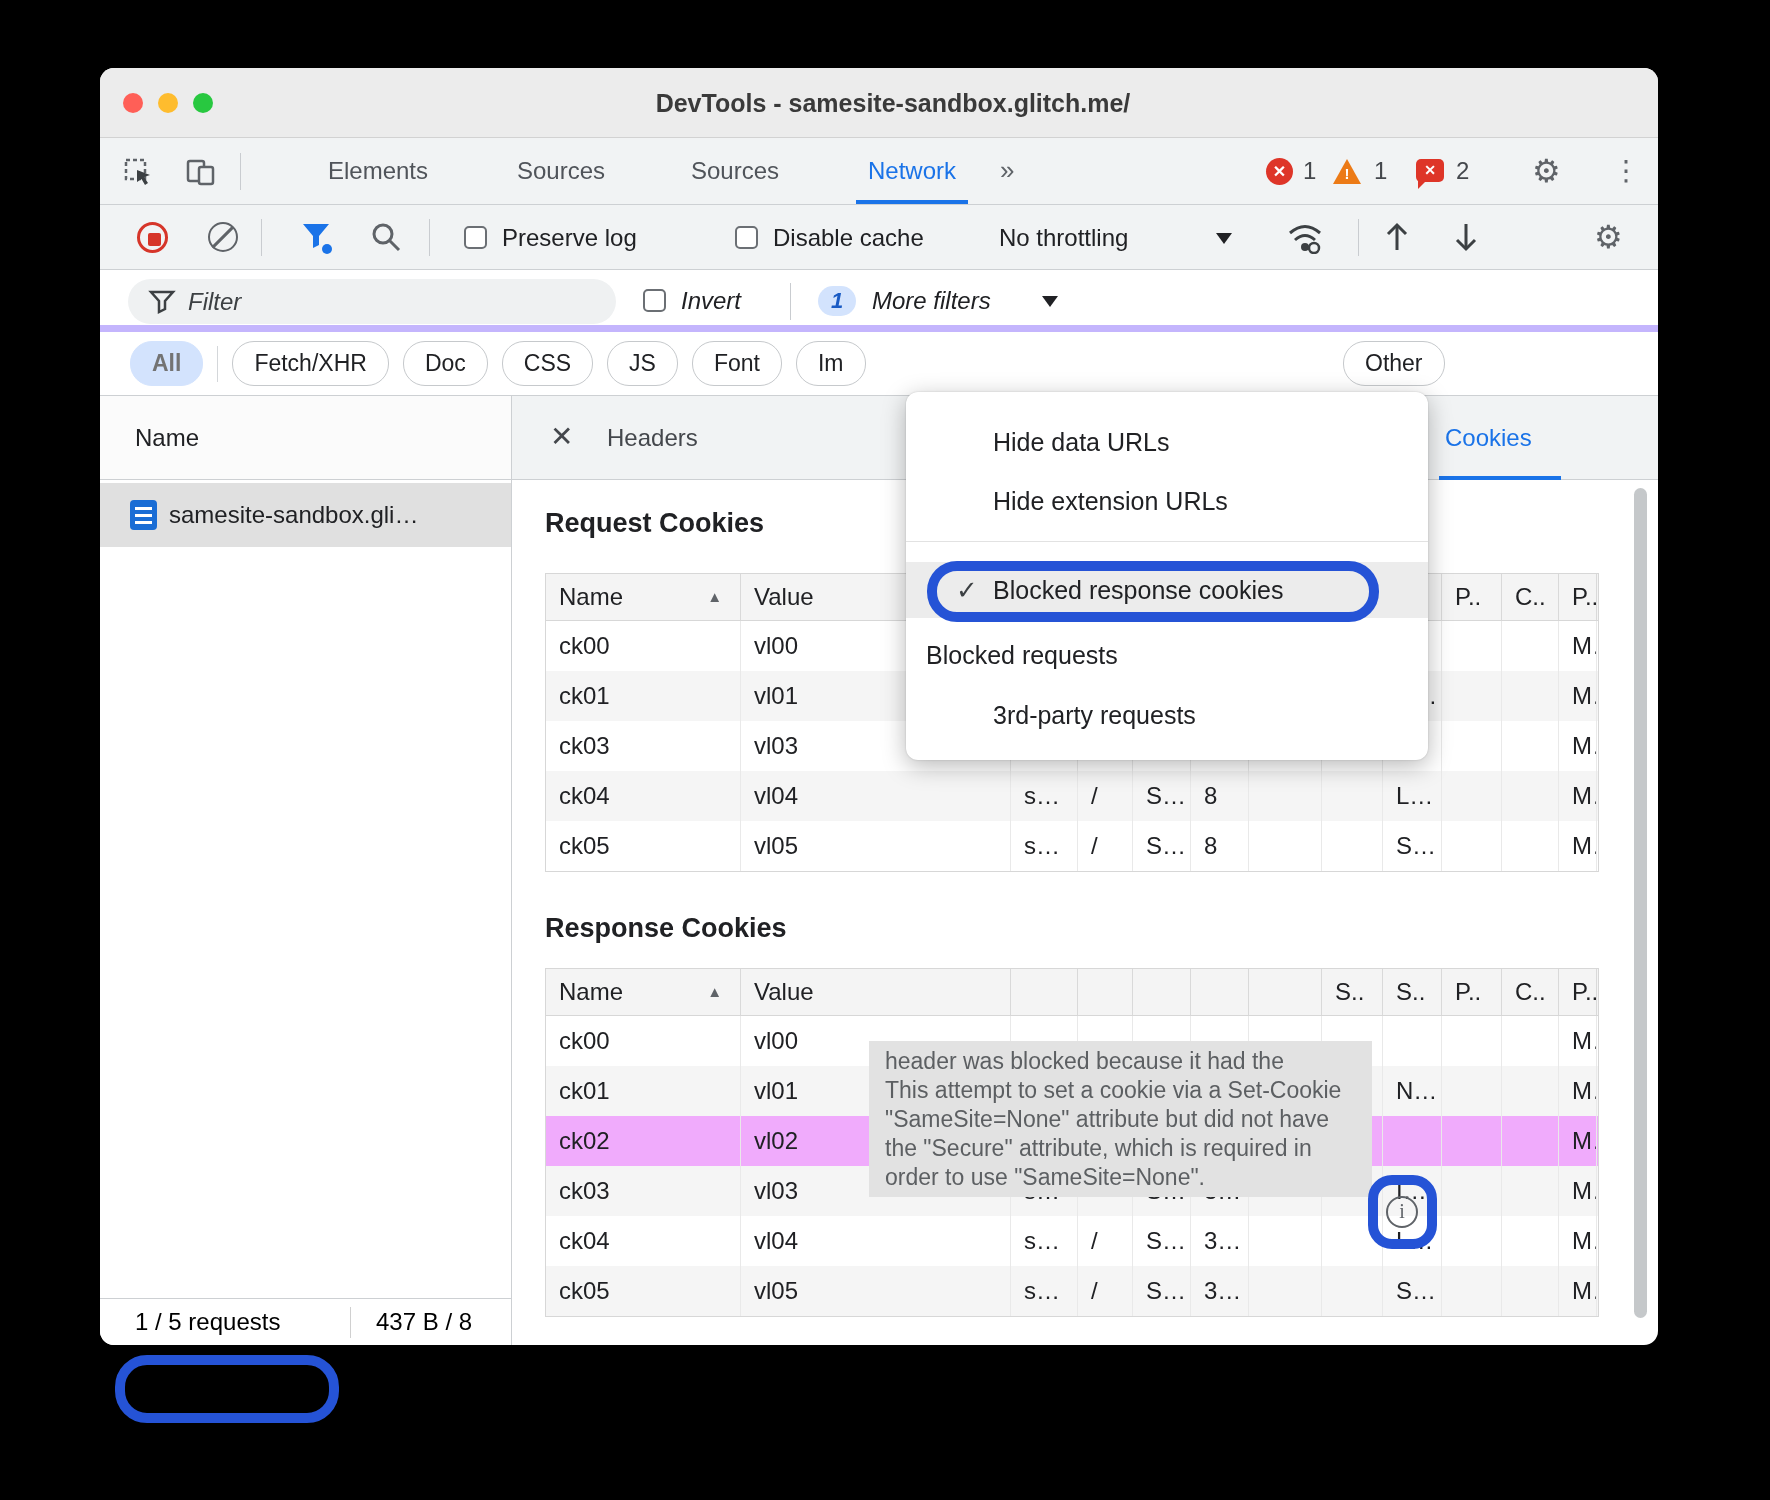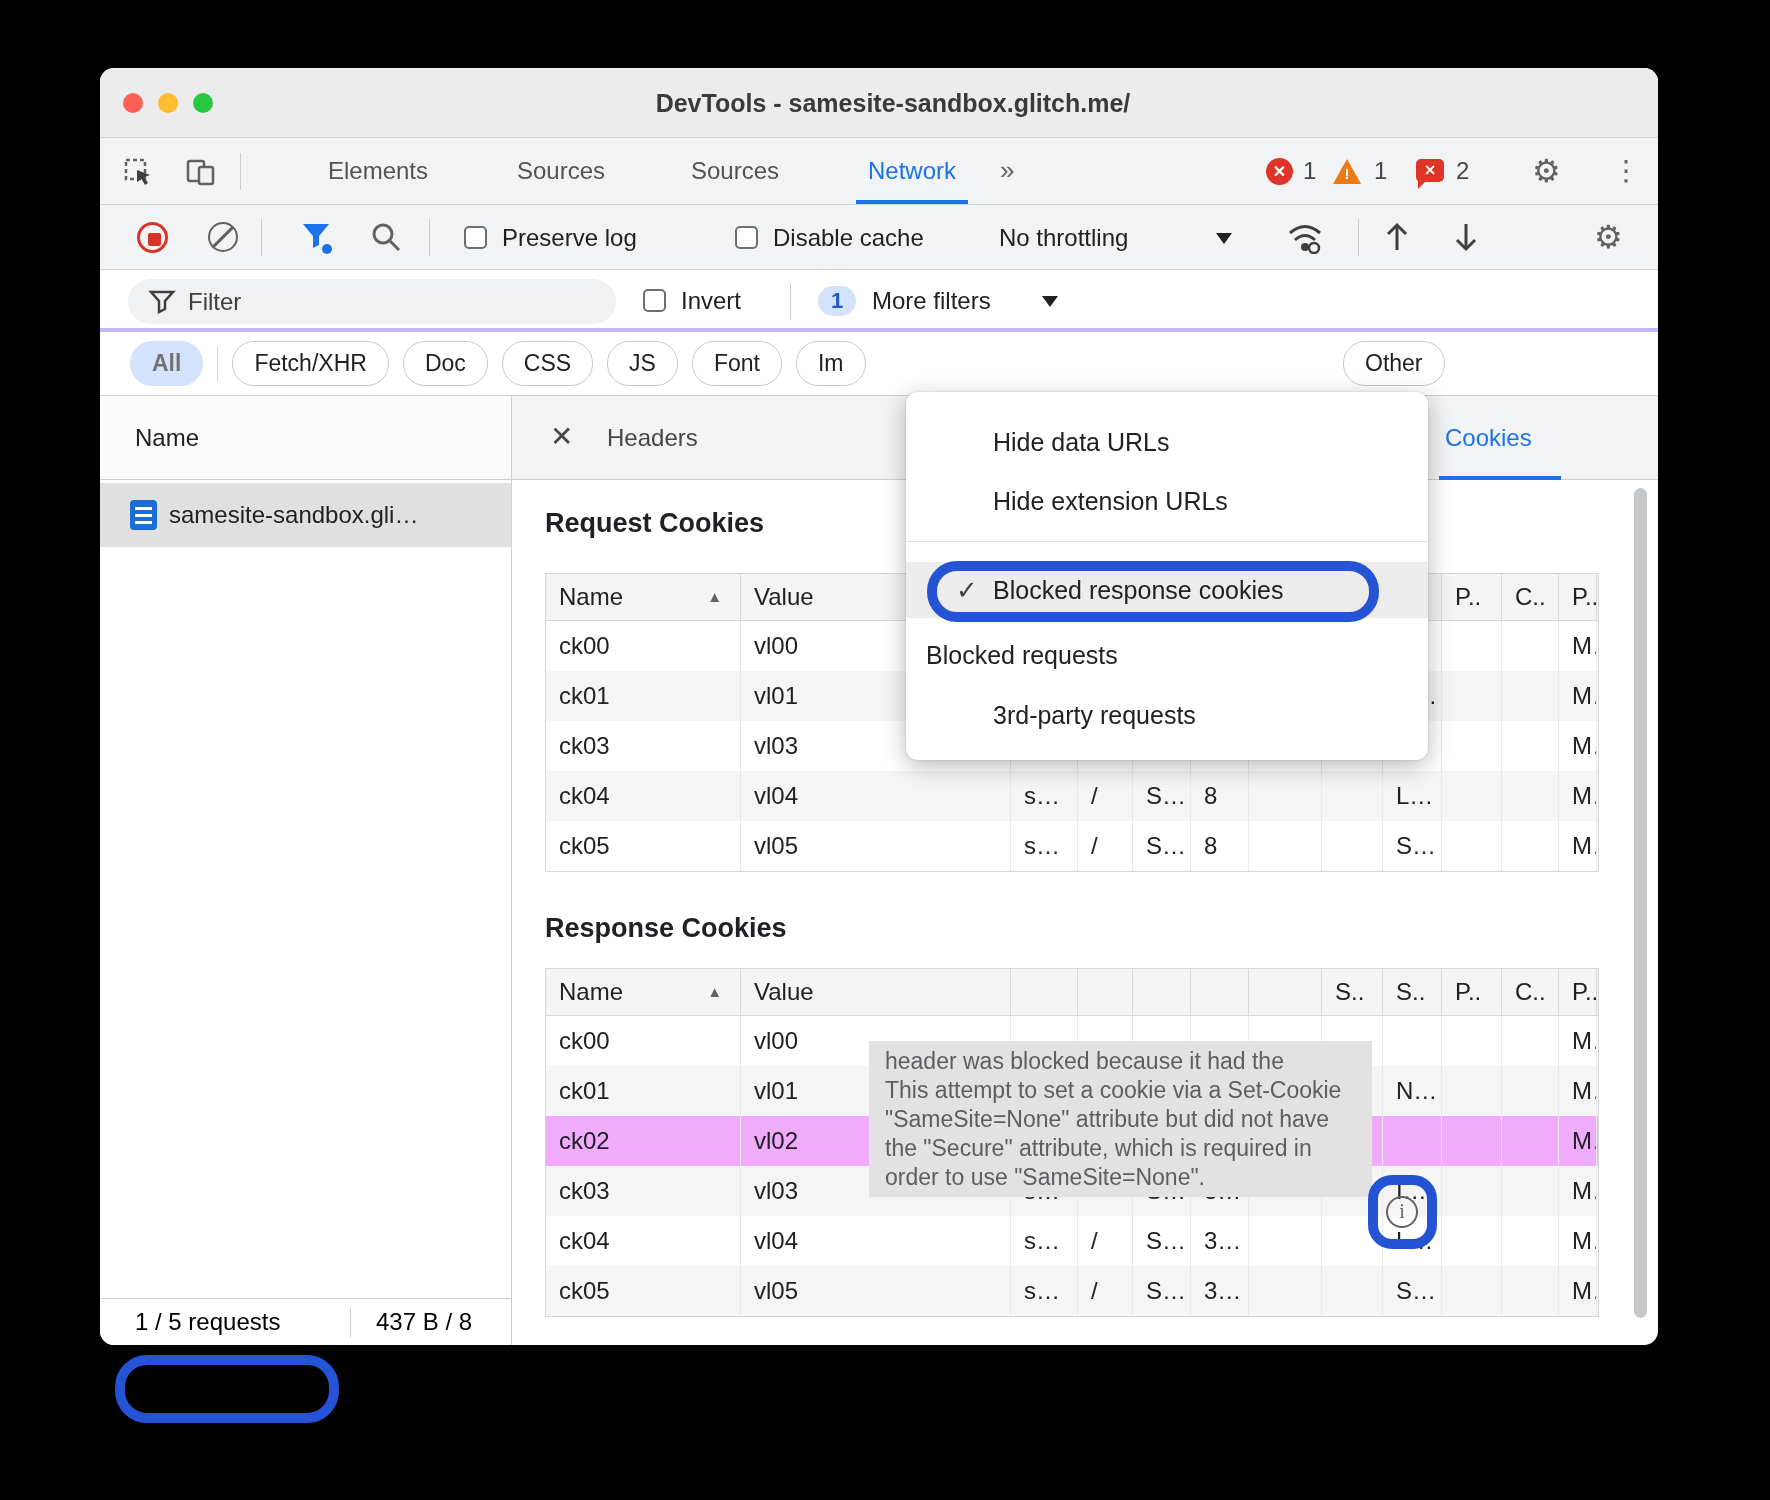--- a/index.html
+++ b/index.html
@@ -41,21 +41,21 @@
   .rec-square{position:absolute;left:8px;top:8px;width:13px;height:13px;background:#d63529;border-radius:2px;}
   .clear-icon{position:absolute;left:108px;top:17px;width:30px;height:30px;border:2.5px solid #5f6368;border-radius:50%;}
   .clear-icon::after{content:"";position:absolute;left:-2px;top:11.5px;width:29px;height:2.5px;background:#5f6368;
     transform:rotate(-45deg);}
   .cb{position:absolute;top:21px;width:23px;height:23px;border:2.5px solid #6b6f74;border-radius:5px;background:#fff;}
   .tb-label{position:absolute;top:0;height:65px;line-height:65px;font-size:24px;color:#202124;}
   .dd-tri{position:absolute;width:0;height:0;border-left:8px solid transparent;border-right:8px solid transparent;
     border-top:11px solid #202124;}
   .tb-svg{position:absolute;top:16px;}
   
-  .filterrow{position:absolute;left:0;top:202px;width:100%;height:62px;background:#fff;border-bottom:4px solid #c4b5fd;}
+  .filterrow{position:absolute;left:0;top:202px;width:100%;height:62px;background:#fff;border-bottom:7px solid #c4b5fd;font-style:italic;}
   .filter-input{position:absolute;left:28px;top:9px;width:488px;height:45px;background:#eff1f2;border-radius:23px;}
   .funnel-sm{position:absolute;left:20px;top:9px;}
   .filter-ph{position:absolute;left:60px;top:0;height:45px;line-height:45px;font-size:24px;color:#3c4043;}
   .pill{position:absolute;left:718px;top:16px;width:38px;height:30px;background:#d3e3fd;border-radius:15px;
     color:#1a5bc4;font-size:22px;font-weight:700;text-align:center;line-height:30px;}
   
   .chipsrow{position:absolute;left:0;top:264px;width:100%;height:64px;background:#fff;
     border-bottom:1px solid #cdd0d3;display:flex;align-items:center;padding-left:30px;}
   .chip{height:45px;line-height:42px;border:1.5px solid #c6c9cc;border-radius:22px;padding:0 21px;
     font-size:23px;color:#202124;margin-right:14px;background:#fff;white-space:nowrap;}

